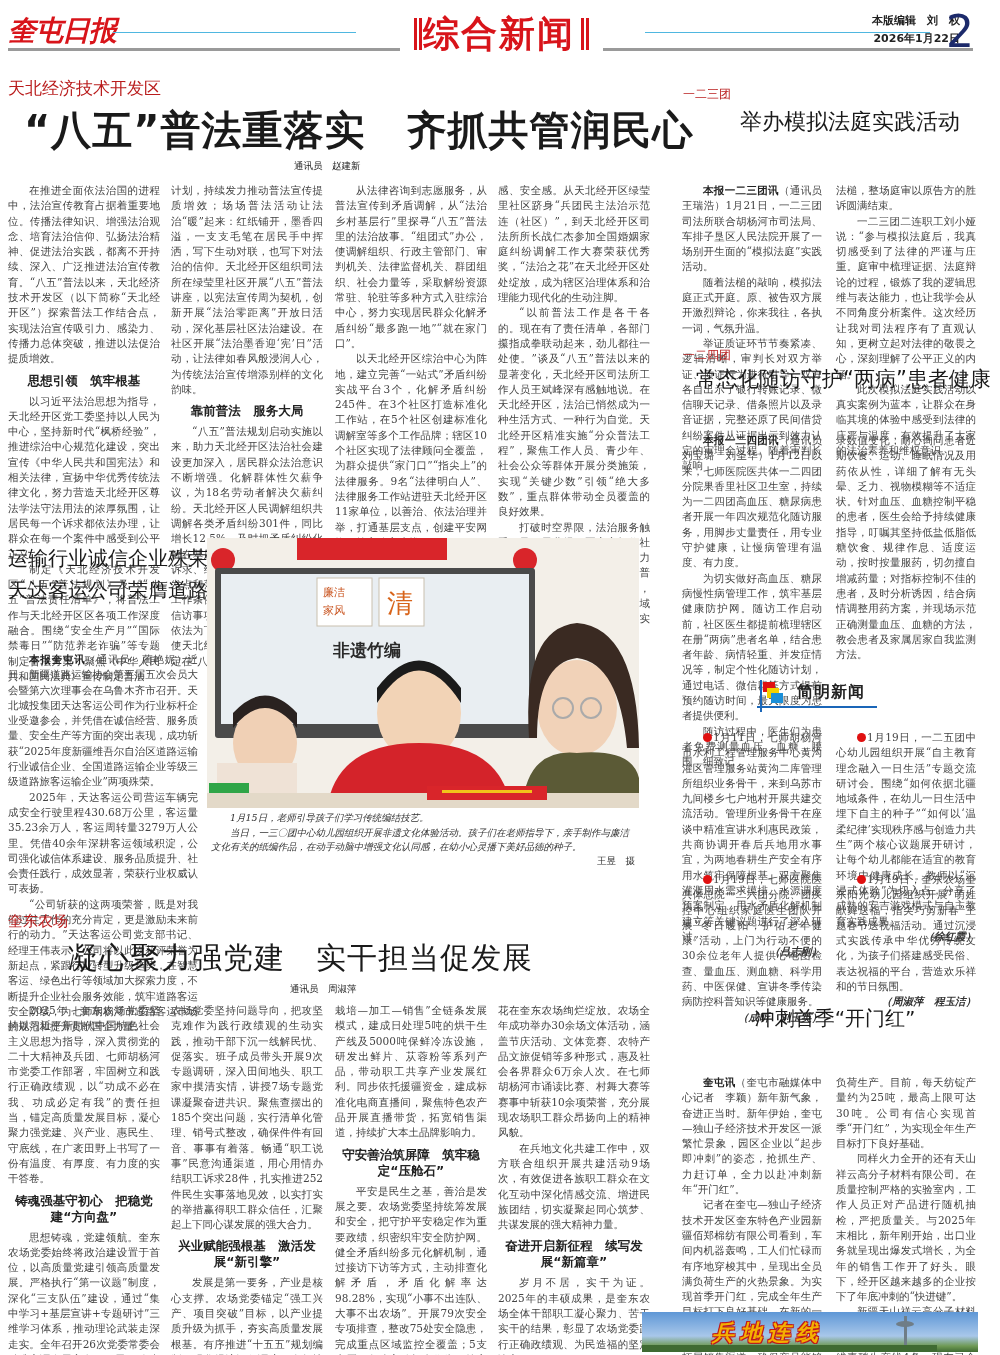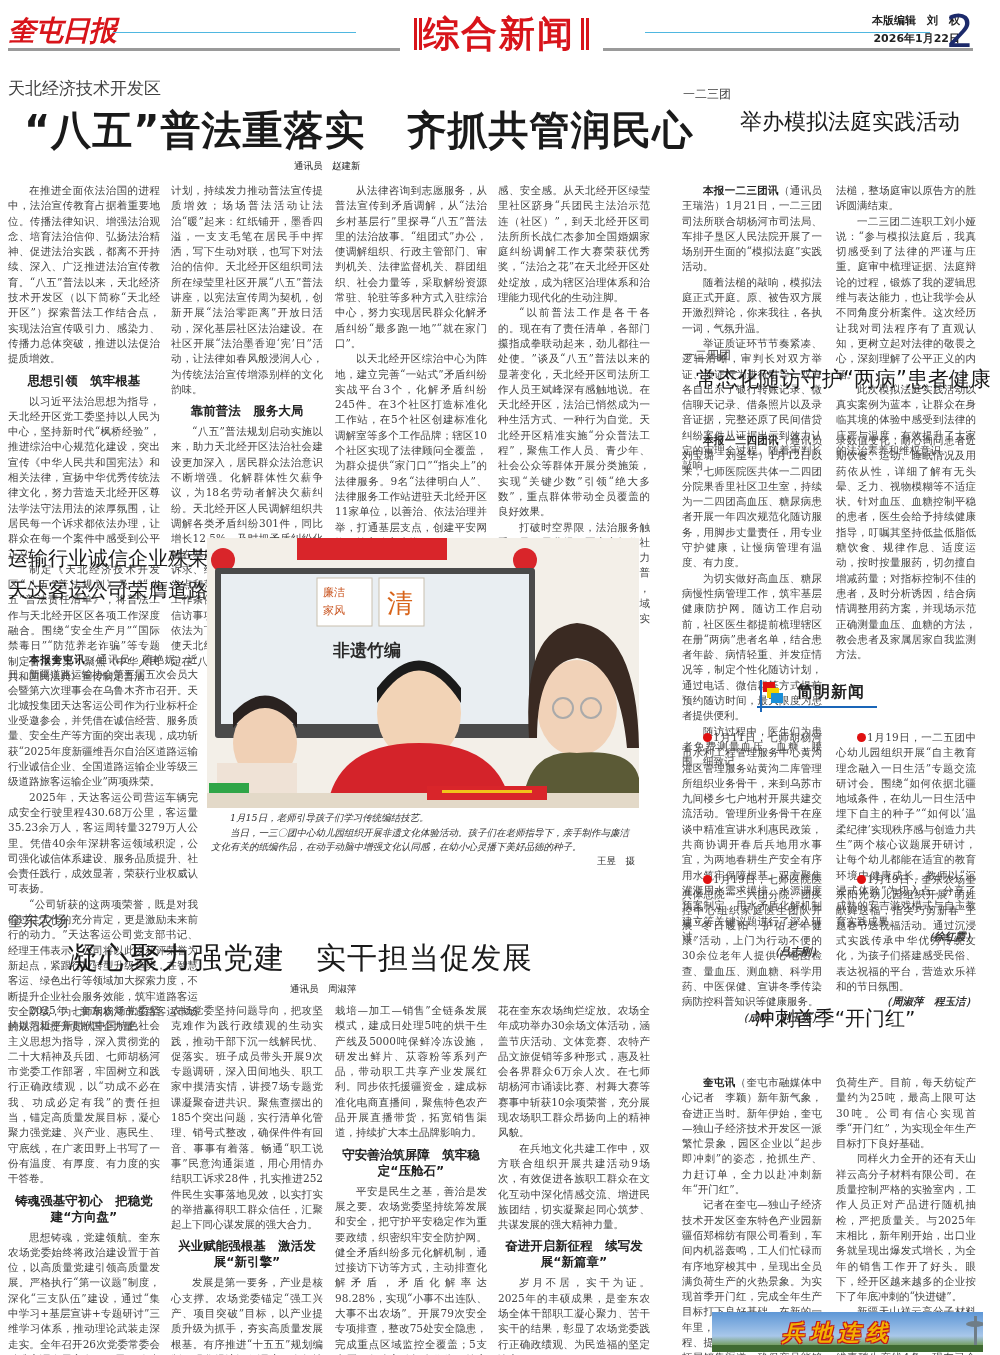--- a/index.html
+++ b/index.html
@@ -17,36 +17,36 @@
   .section-title { left: 408px; top: 10px; font-size: 36px; color: #d8141a; font-weight: bold; letter-spacing: 2px; white-space: nowrap; }
   .section-title .bar { display: inline-block; width: 3px; height: 32px; background: #d8141a; margin: 0 6px; vertical-align: -4px; box-shadow: 5px 0 0 #d8141a; }
   .editor { left: 840px; top: 13px; font-size: 11px; color: #222; text-align: right; width: 120px; }
   .date { left: 820px; top: 31px; font-size: 11px; color: #222; text-align: right; width: 140px; }
   .pagenum { left: 946px; top: 6px; font-size: 44px; color: #1c2a6b; font-family: "DejaVu Sans", sans-serif; }
 
   
   .col { font-size: 10.5px; line-height: 15.3px; color: #444; text-align: justify; }
   .col p { text-indent: 2em; }
   .subhead { font-family: "DejaVu Sans", sans-serif; font-weight: bold; font-size: 12.5px; color: #222; text-align: center; margin: 6px 0 5px; line-height: 16px; }
-  .kicker { font-family: Liberation Mono, monospace; font-size: 17px; color: #404040; }
+  .kicker { font-family: Liberation Mono, monospace; font-size: 17px; color: #b91c1c; }
   .kicker.sm { font-size: 12px; }
   .headline { font-family: "DejaVu Sans", sans-serif; font-weight: bold; color: #1a1a1a; white-space: nowrap; }
   .byline { font-family: "DejaVu Sans", sans-serif; font-size: 9.5px; color: #222; }
   .lead { font-weight: bold; color: #222; }
 
   
   .photo { left: 207px; top: 538px; width: 432px; height: 270px; overflow: hidden; background: #3b82f6; }
   .caption { left: 207px; top: 808px; width: 432px; height: 52px; font-size: 9.5px; line-height: 16px; color: #333; font-style: italic; padding: 2px 4px; }
 
   
   .brief-logo { left: 757px; top: 680px; width: 120px; height: 30px; }
   .dot { display: inline-block; width: 9px; height: 9px; border-radius: 50%; background: #e01010; margin-right: 1px; vertical-align: -1px; }
   .sig { text-align: right; text-indent: 0 !important; font-style: italic; font-weight: bold; color: #333; }
 
-  .banner { left: 712px; top: 1312px; width: 271px; height: 40px; overflow: hidden; background: linear-gradient(#5e97d6, #a8c7ea 60%, #6f9a55 85%, #3f6a32); }
+  .banner { left: 642px; top: 1312px; width: 336px; height: 40px; overflow: hidden; background: linear-gradient(#5e97d6, #a8c7ea 60%, #6f9a55 85%, #3f6a32); }
   .banner-text { position: absolute; left: 70px; top: 6px; font-family: "DejaVu Sans", sans-serif; font-size: 22px; font-weight: bold; font-style: italic; color: #f4b100; letter-spacing: 6px; text-shadow: 1px 1px 0 #c0181c, -1px -1px 0 #c0181c, 1px -1px 0 #c0181c, -1px 1px 0 #c0181c; }
 </style>
 </head>
 <body>
 
 <div class="abs logo">奎屯日报</div>
 <div class="abs mast-blue-l"></div>
 <div class="abs mast-gray-l"></div>
 <div class="abs section-title"><span class="bar"></span><span>综合新闻</span><span class="bar"></span></div>
 <div class="abs mast-blue-r"></div>

